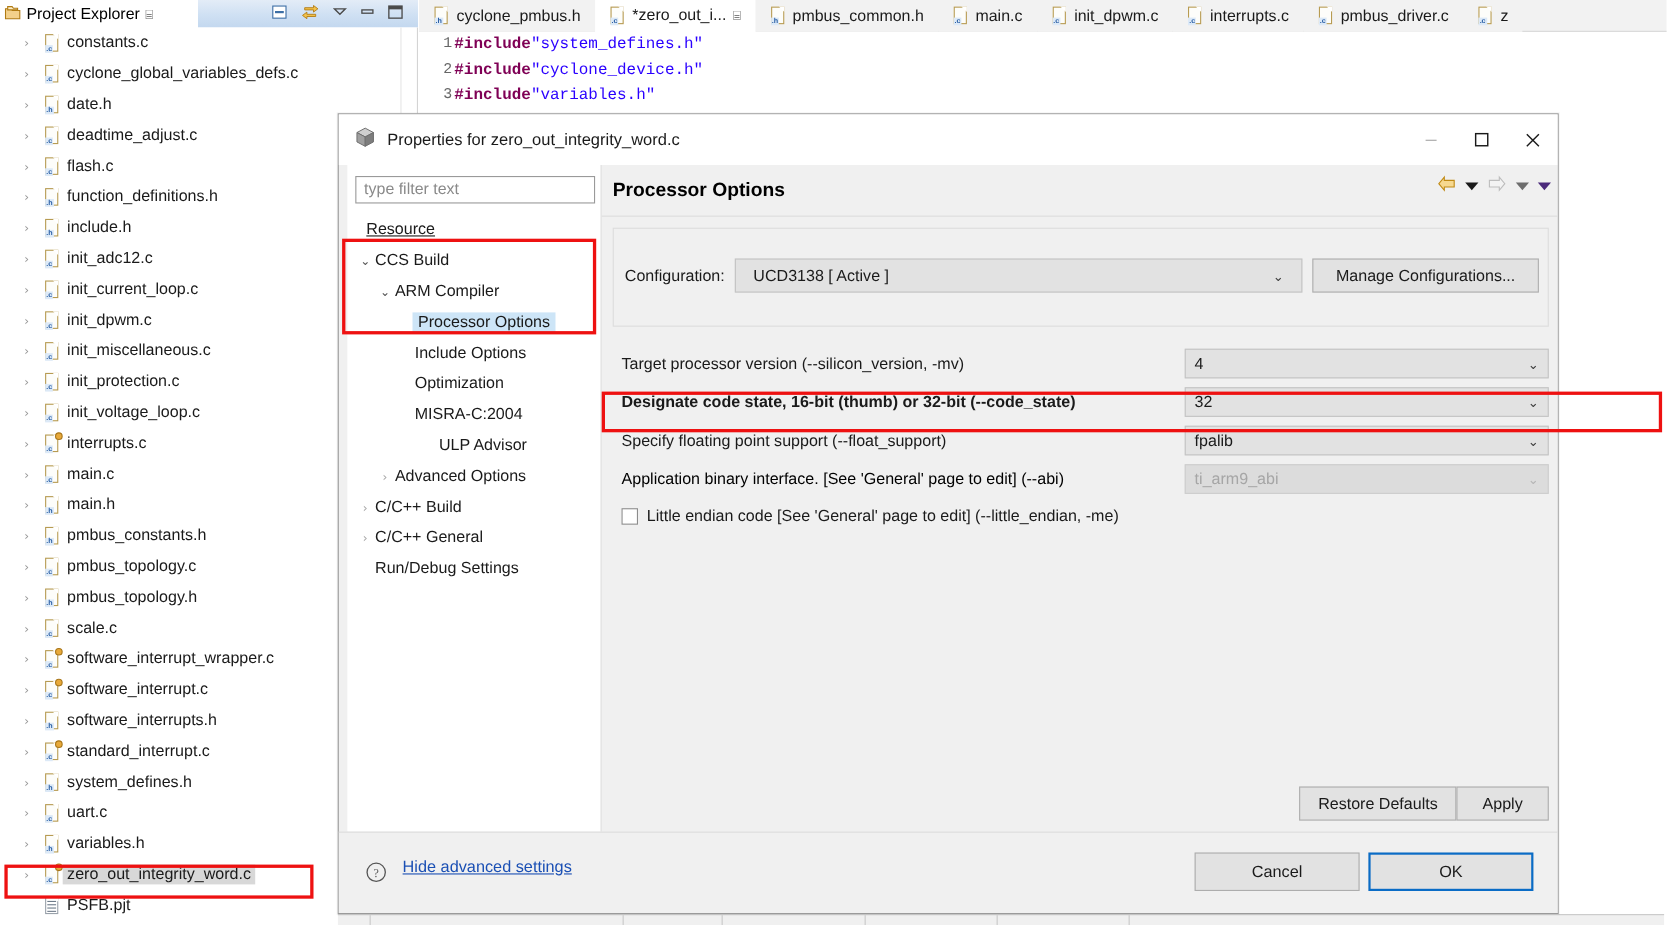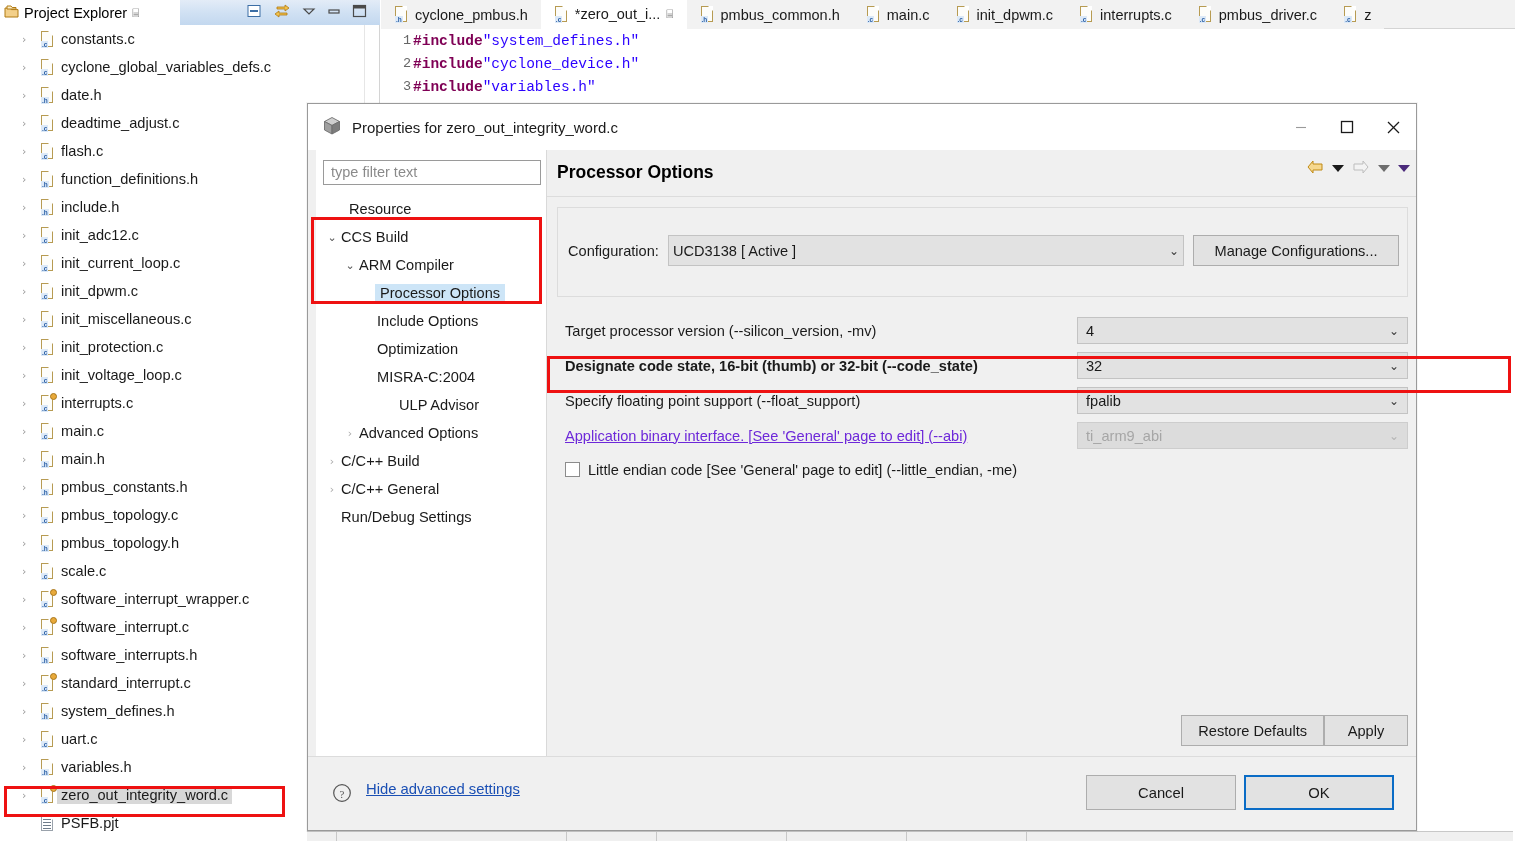--- a/index.html
+++ b/index.html
@@ -146,39 +146,39 @@
   .tri.gray{border-top-color:#6d6d6d;}
 
   #grp{
     position:absolute;left:10px;top:57px;right:8px;height:90px;
     border:1px solid #dcdcdc;box-sizing:border-box;background:#f0f0f0;
   }
   #cfg-row{position:absolute;left:10px;top:27px;right:8px;height:31px;display:flex;align-items:center;gap:9px;}
   #cfg-lbl{font-size:14.6px;color:#1a1a1a;}
   #cfg-combo{
     flex:1;height:31px;background:#e2e2e2;border:1px solid #c3c3c3;box-sizing:border-box;
-    display:flex;align-items:center;padding:0 4px;font-size:14.6px;color:#1a1a1a;position:relative;
+    display:flex;align-items:center;padding:0 16px;font-size:14.6px;color:#1a1a1a;position:relative;
   }
   #cfg-combo .chev{margin-left:auto;color:#3a3a3a;font-size:12px;font-family:"DejaVu Sans",sans-serif;}
   #cfg-manage{
     width:206px;height:31px;background:#e2e2e2;border:1px solid #adadad;box-sizing:border-box;
     display:flex;align-items:center;justify-content:center;font-size:14.6px;color:#1a1a1a;
   }
 
   #opts{position:absolute;left:10px;top:163px;right:8px;}
   .orow{height:35px;display:flex;align-items:center;}
   .orow .olbl{width:520px;font-size:14.6px;color:#1a1a1a;padding-left:8px;box-sizing:border-box;}
   .orow .ocombo{
     flex:1;height:27px;background:#e2e2e2;border:1px solid #c3c3c3;box-sizing:border-box;
     display:flex;align-items:center;padding:0 8px;font-size:14.6px;color:#1a1a1a;
   }
   .orow .ocombo .chev{margin-left:auto;color:#3a3a3a;font-size:12px;font-family:"DejaVu Sans",sans-serif;}
   .orow.hl{position:relative;}
   .orow.hl .olbl{font-weight:bold;}
-  .orow.disabled .olbl{color:#6d28d9;text-decoration:underline;}
+  .orow.disabled .olbl{color:#000000;}
   .orow.disabled .ocombo{color:#a6a6a6;background:#dcdcdc;border-color:#cdcdcd;}
   .orow.disabled .ocombo .chev{color:#b5b5b5;}
   .chk-row{height:33px;display:flex;align-items:center;padding-left:8px;gap:8px;}
   .chkbox{width:15px;height:15px;border:1px solid #8c8c8c;background:#fff;box-sizing:border-box;}
   .chk-row .clbl{font-size:14.6px;color:#1a1a1a;}
 
   #btm-btns{position:absolute;right:8px;bottom:10px;display:flex;gap:0;}
   .pbtn{
     height:31px;min-width:84px;padding:0 16px;background:#e2e2e2;border:1px solid #adadad;
     box-sizing:border-box;display:flex;align-items:center;justify-content:center;
@@ -635,21 +635,21 @@
           </svg>
       </div>
     </div>
   </div>
 
   <div id="dlg-main">
 
     <div id="nav">
       <div id="filter">type filter text</div>
       <div id="nav-tree">
-          <div class="nrow" style="padding-left: 16px;">
+          <div class="nrow" style="padding-left: 0; text-decoration: underline;">
             <span class="tw"></span>
             <span class="nl">Resource</span>
           </div>
           <div class="nrow" style="padding-left: 8px;">
             <span class="tw">⌄</span>
             <span class="nl">CCS Build</span>
           </div>
           <div class="nrow" style="padding-left: 26px;">
             <span class="tw">⌄</span>
             <span class="nl">ARM Compiler</span>

